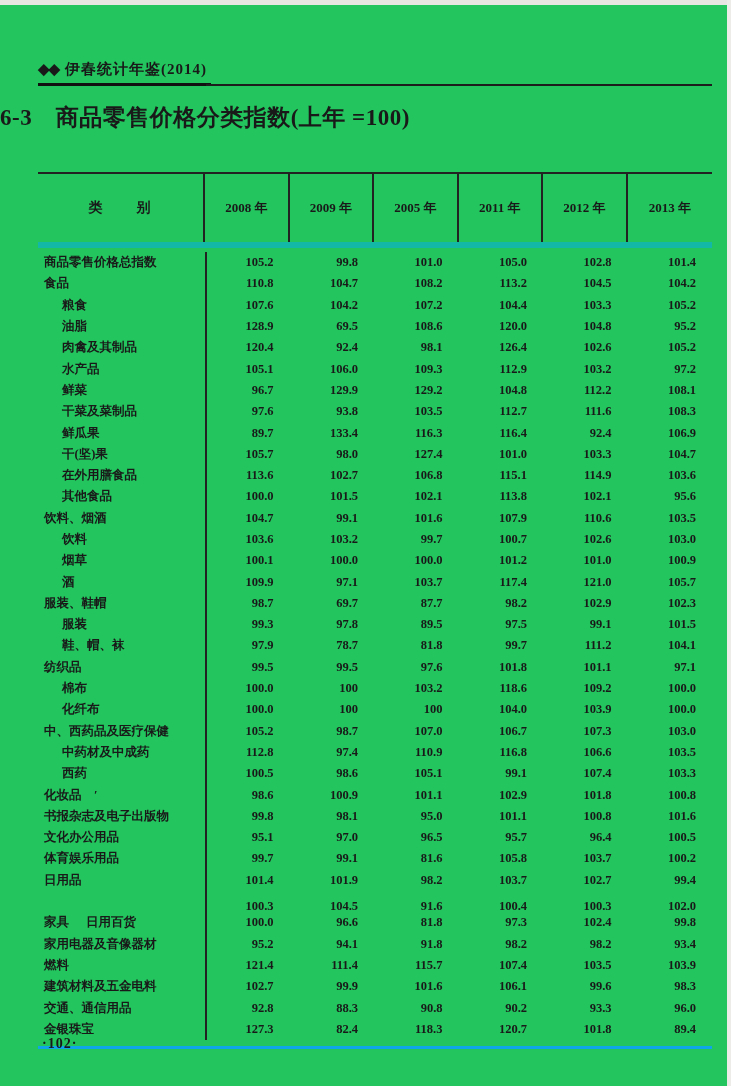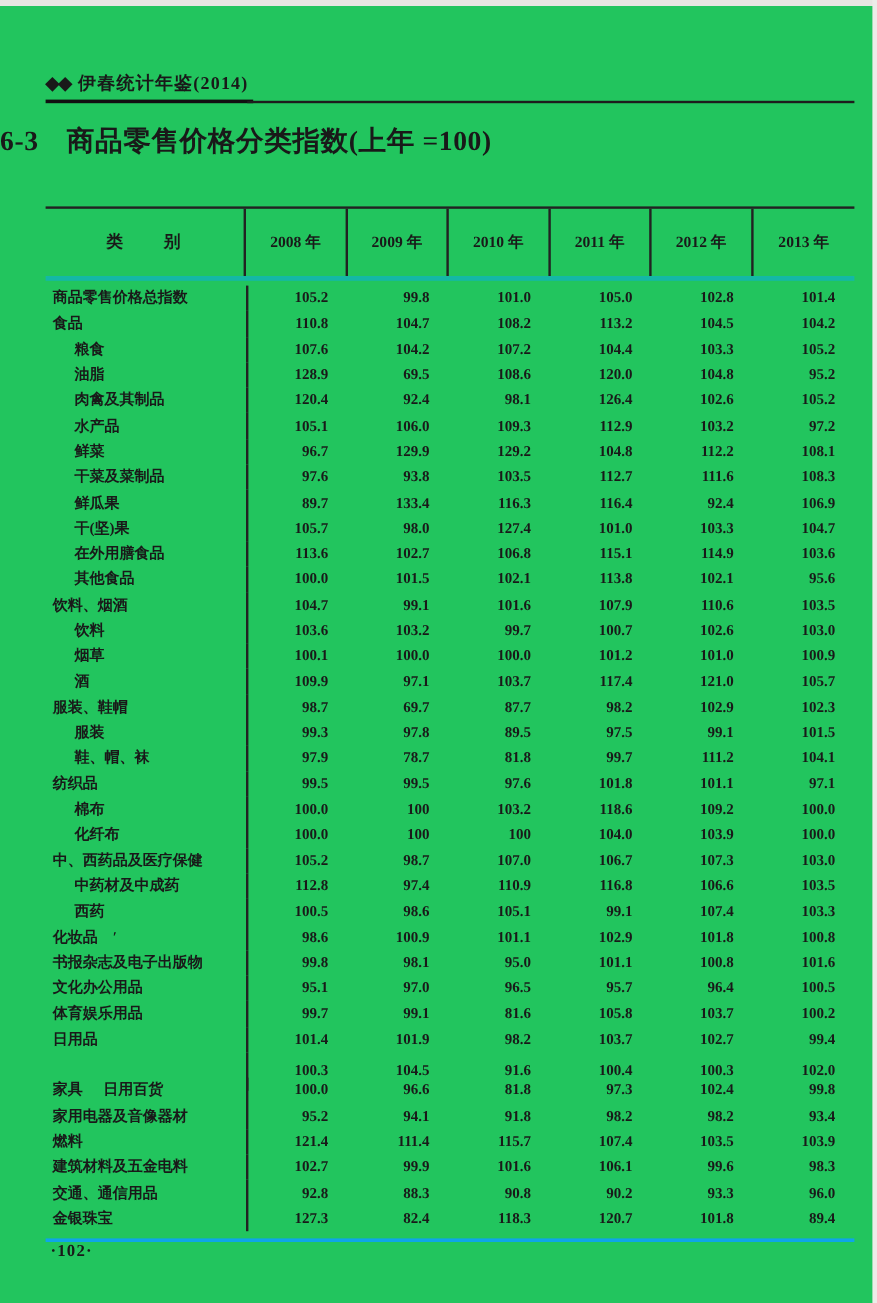--- a/index.html
+++ b/index.html
@@ -38,23 +38,23 @@
     font-size: 23px; font-weight: 700; letter-spacing: 0.5px;
   }
 
   
   #index-table {
     position: absolute; top: 172px; left: 38px; width: 674px;
   }
   .thead {
     display: grid;
     grid-template-columns: 167px repeat(6, 1fr);
-    height: 62px;
+    height: 76px;
     border-top: 2px solid #222;
-    border-bottom: 4px solid #14b8a6;
+    border-bottom: 6px solid #14b8a6;
   }
   .thead .hcell {
     display: flex; align-items: center; justify-content: center;
     font-size: 13px; font-weight: 700;
     border-right: 2px solid #222;
   }
   .thead .hcell:last-child { border-right: none; }
   .thead .hcell.cat { font-size: 14px; letter-spacing: 2px; }
 
   .tbody {
@@ -94,21 +94,21 @@
     <div id="brand-rule"></div>
   </div>
 
   <div id="page-title">6-3　商品零售价格分类指数(上年 =100)</div>
 
   <div id="index-table">
     <div class="thead">
       <div class="hcell cat">类　　别</div>
       <div class="hcell">2008 年</div>
       <div class="hcell">2009 年</div>
-      <div class="hcell">2010 年</div>
+      <div class="hcell">2005 年</div>
       <div class="hcell">2011 年</div>
       <div class="hcell">2012 年</div>
       <div class="hcell">2013 年</div>
     </div>
     <div class="tbody">
         <div class="trow">
           <div class="cell lab ind0">商品零售价格总指数</div>
           <div class="cell val first">105.2</div>
           <div class="cell val">99.8</div>
           <div class="cell val">101.0</div>

